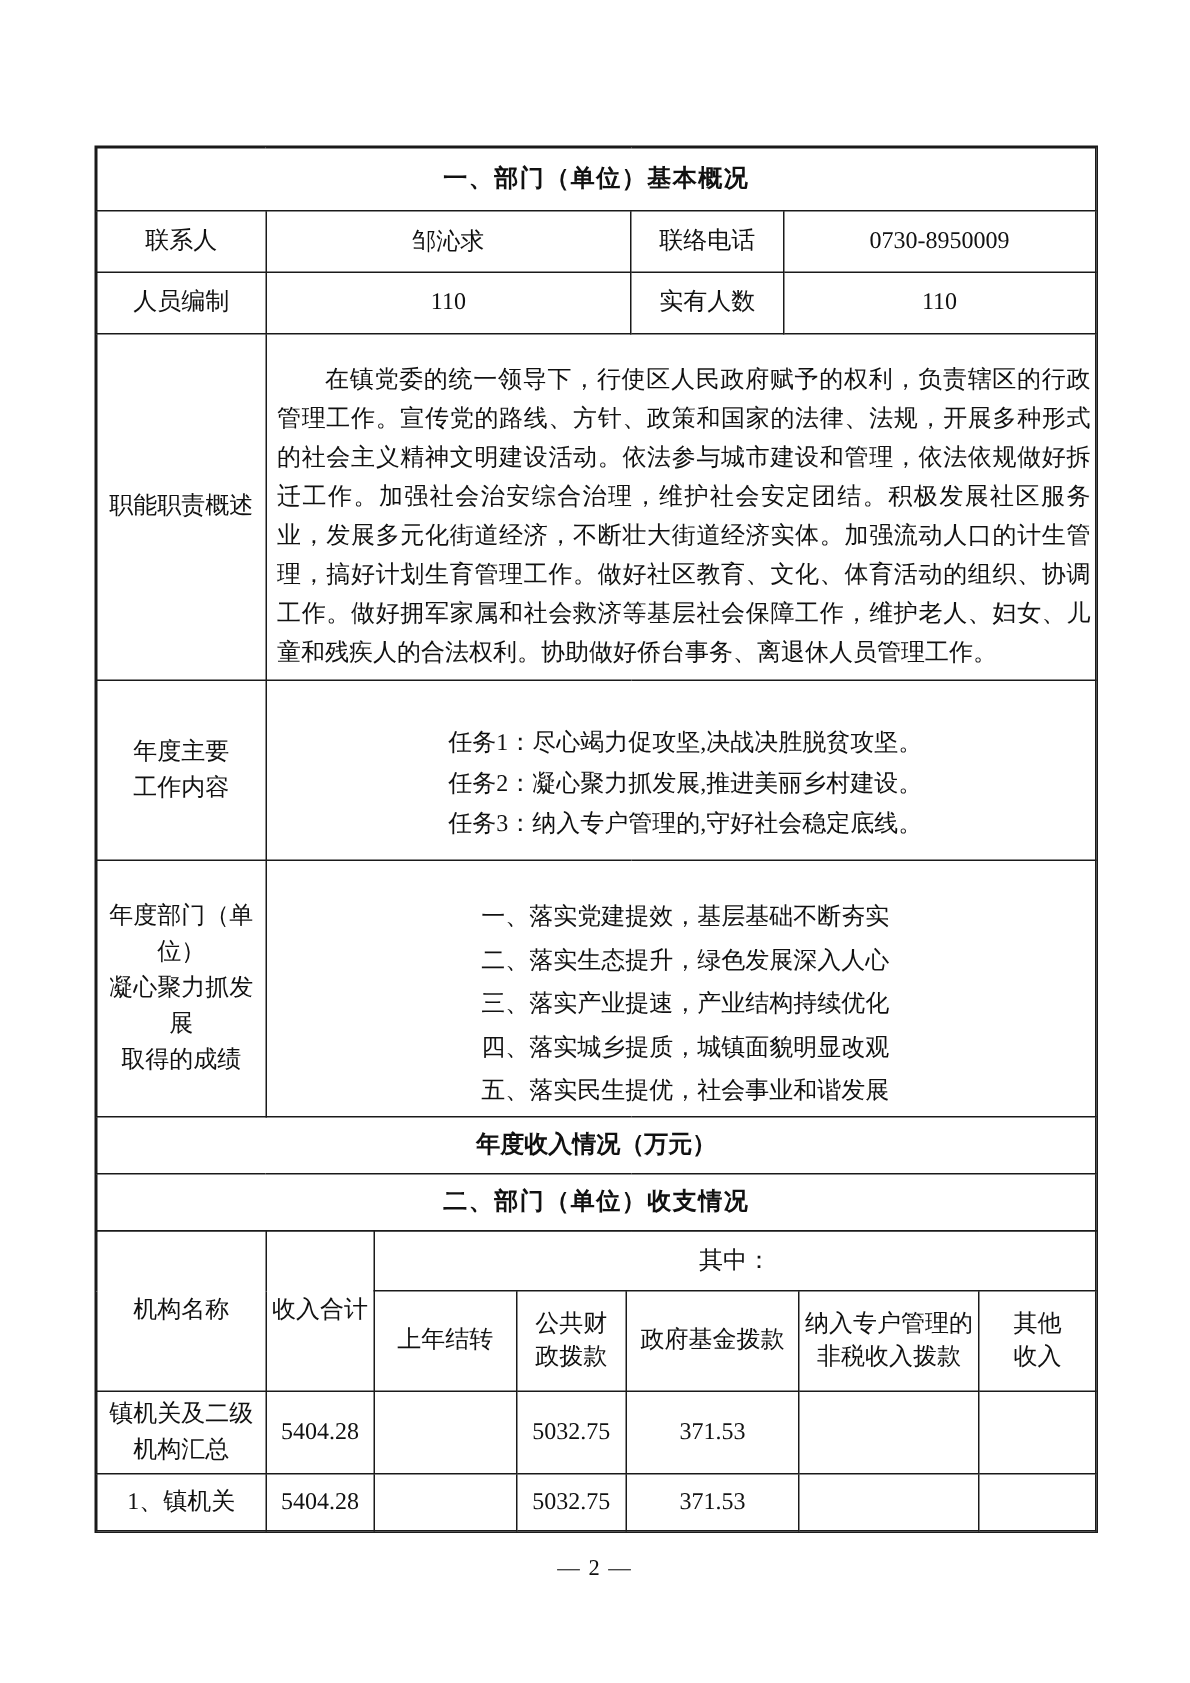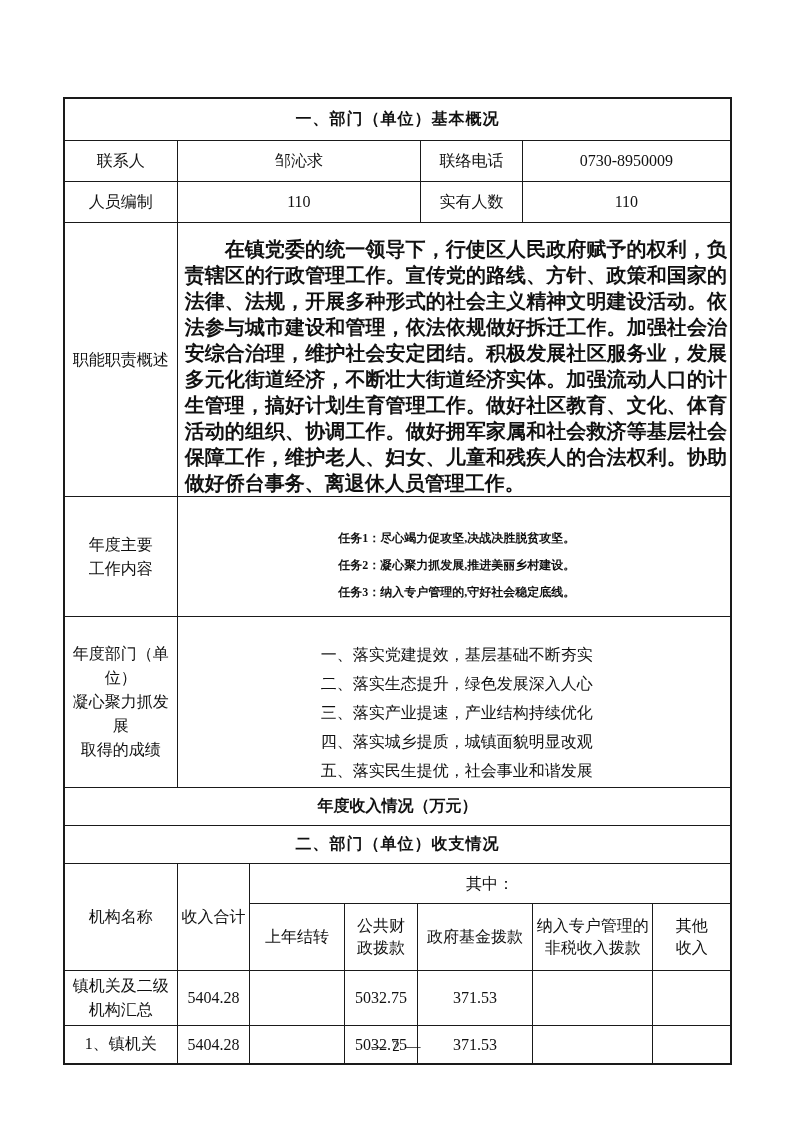--- a/index.html
+++ b/index.html
@@ -44,33 +44,31 @@
     font-size:16px;
   }
   .lbl{white-space:pre-line;line-height:24px;}
   .pre{white-space:pre-line;}
   .para-cell{vertical-align:top;}
   .duty-para{
     margin:0;
     padding:13px 3px 0 7px;
     text-align:justify;
     text-indent:2em;
-    font-size:20px;
+    font-size:16px;
     line-height:26px;
-    font-weight:bold;
   }
   .list-cell{
     vertical-align:top;
     text-align:left;
   }
   .task-line{
-    font-size:12px;
+    font-size:16px;
     line-height:27px;
     padding-left:6px;
-    font-weight:bold;
   }
   .tasks-wrap{padding-top:17px;}
   .ach-wrap{padding-top:20px;}
   .ach-line{
     font-size:16px;
     line-height:29px;
     padding-left:6px;
   }
   .hdr{font-size:15.5px;line-height:22px;}
   .num{font-size:15.5px;}

